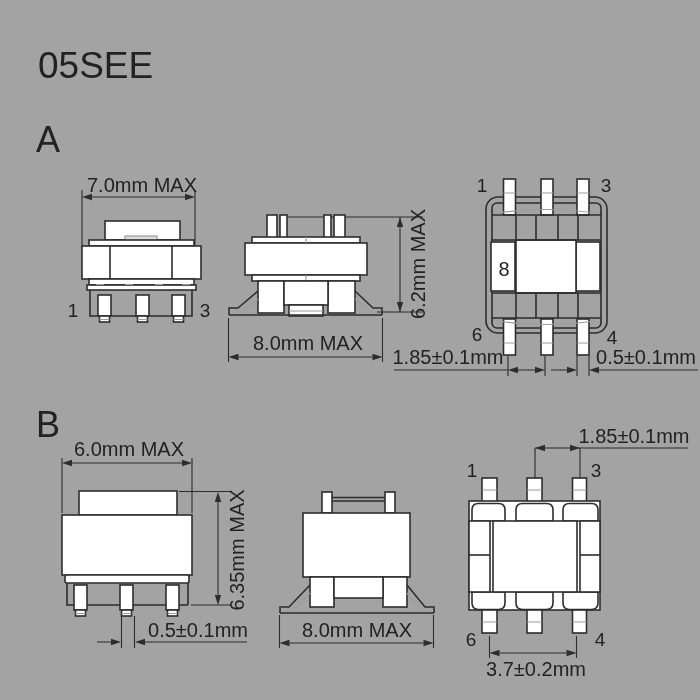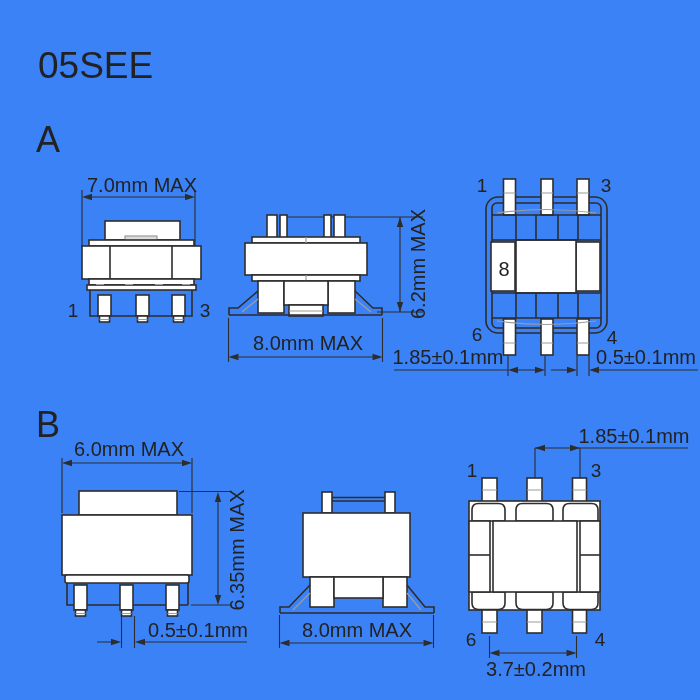--- a/index.html
+++ b/index.html
@@ -1,16 +1,16 @@
 <!DOCTYPE html>
 <html><head>
 <meta charset="utf-8">
 <style>
   html,body{margin:0;padding:0;background:#fff;}
-  .canvas{position:relative;width:700px;height:700px;background:#3b82f6;overflow:hidden;}
+  .canvas{position:relative;width:700px;height:700px;background:#a3a3a3;overflow:hidden;}
   svg{display:block;}
   text{font-family:"Liberation Sans","DejaVu Sans",sans-serif;fill:#222;}
   .title{font-size:37px;}
   .sec{font-size:36px;}
   .dim{font-size:20px;}
   .pin{font-size:19px;}
   .s{fill:none;stroke:#2d2d2d;stroke-width:1.6;}
   .sw{fill:#ffffff;stroke:#2d2d2d;stroke-width:1.6;}
   .thin{fill:none;stroke:#2d2d2d;stroke-width:1.1;}
   .gray{fill:none;stroke:#9c9c9c;stroke-width:1.2;}

